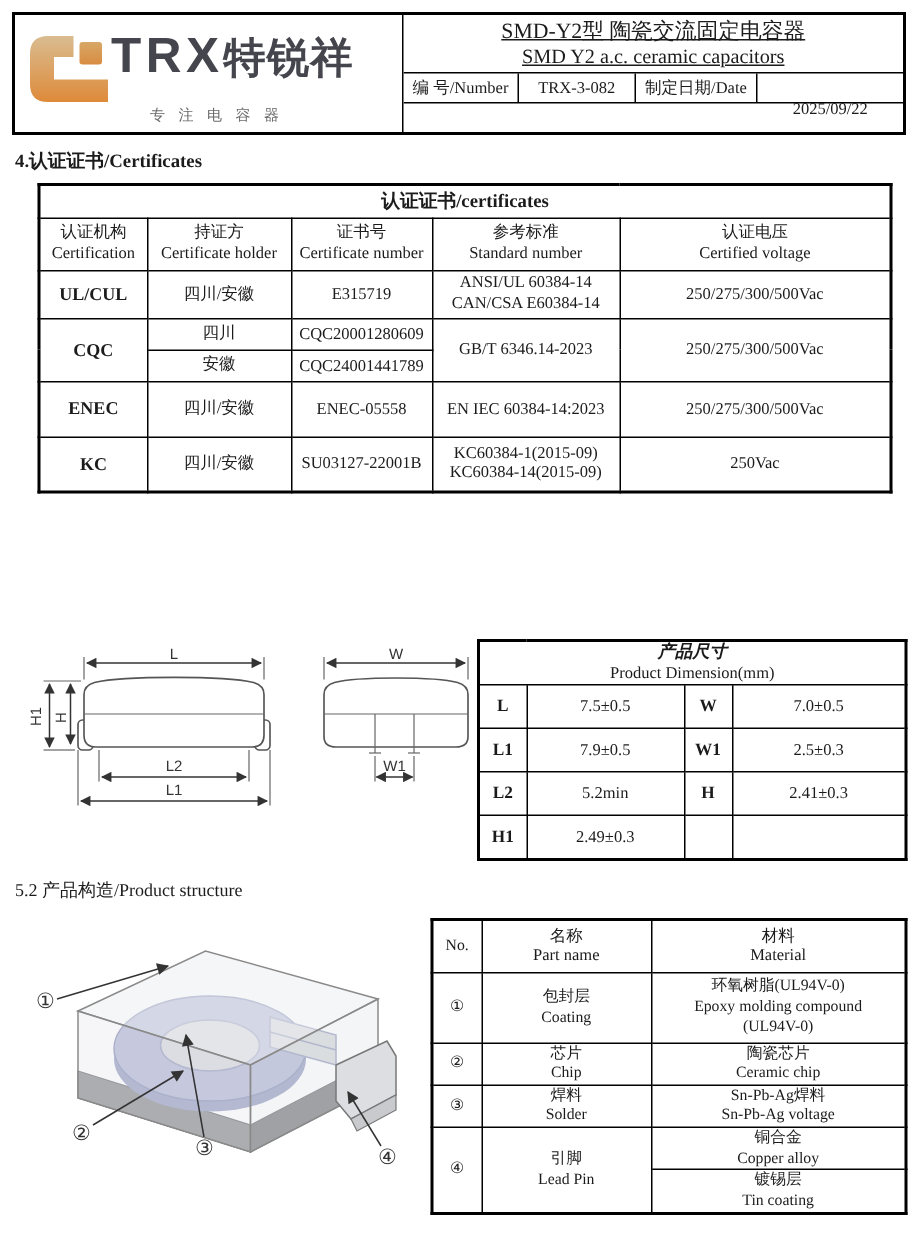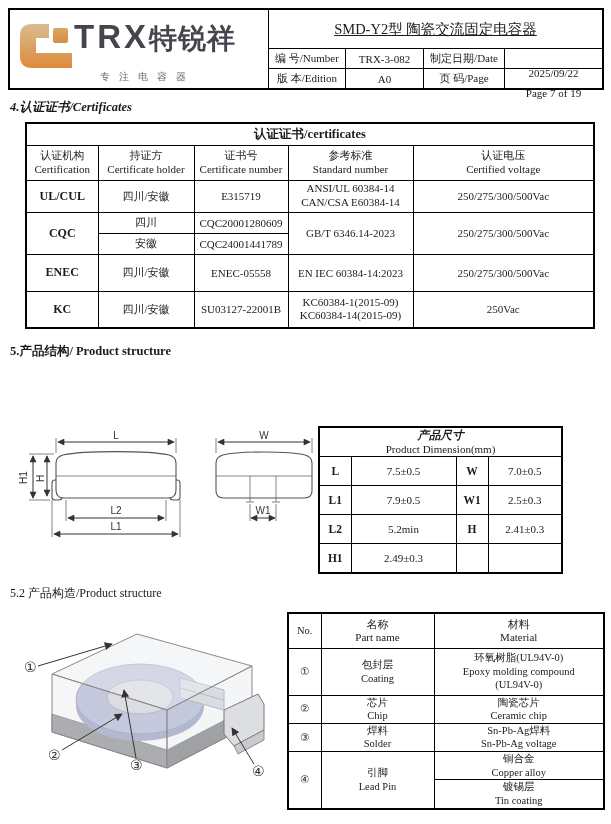--- a/index.html
+++ b/index.html
@@ -34,21 +34,21 @@
   table.tbl td{border:1px solid #000;text-align:center;vertical-align:middle;padding:0 2px;overflow:hidden;}
   .cn{font-size:11px;line-height:1.3;}
   .en{font-size:11px;line-height:1.25;}
   .org{font-weight:700;font-size:12px;}
   .tbl-title{font-weight:700;font-size:12.5px;font-family:Liberation Serif, serif;}
 
   
   .cert{left:25px;top:122px;width:570px;font-size:11px;}
 
   
-  .dimt{left:318px;top:426px;width:245px;}
+  .dimt{left:318px;top:426px;width:287px;}
   .dimt td{height:28px;font-size:11px;}
   .dimt .key{font-weight:700;font-size:11.5px;}
   .dimt .ttl-cn{font-weight:700;font-size:11.5px;font-style:italic;line-height:1.25;}
   .dimt .ttl-en{font-size:11px;line-height:1.2;}
 
   
   .strt{left:287px;top:612px;width:318px;}
   .strt td{font-size:10.5px;line-height:1.3;}
   .m1{font-size:10.5px;line-height:1.3;}
 
@@ -80,37 +80,32 @@
         <rect x="33" y="4" width="15" height="15" rx="2" fill="url(#lgS)"></rect>
       </svg>
       <div class="brand">
         <span class="latin">TRX</span><span class="cjk">特锐祥</span>
       </div>
       <div class="tagline">专注电容器</div>
     </div>
     <div class="hdr-right">
       <div class="hdr-title">
         <div class="t-cn">SMD-Y2型 陶瓷交流固定电容器</div>
+        <div class="t-en">SMD Y2 a.c. ceramic capacitors</div>
       </div>
       <div class="hdr-row first">
         <div class="hdr-cell hc1">编 号/Number</div>
         <div class="hdr-cell hc2">TRX-3-082</div>
         <div class="hdr-cell hc3">制定日期/Date</div>
         <div class="hdr-cell hc4">2025/09/22</div>
       </div>
-      <div class="hdr-row">
-        <div class="hdr-cell hc1">版 本/Edition</div>
-        <div class="hdr-cell hc2">A0</div>
-        <div class="hdr-cell hc3">页 码/Page</div>
-        <div class="hdr-cell hc4">Page 7 of 19</div>
-      </div>
     </div>
   </div>
 
-  <div class="sec-h" style="top:99px;font-style:italic;">4.认证证书/Certificates</div>
+  <div class="sec-h" style="top:99px;">4.认证证书/Certificates</div>
 
   <table class="tbl cert">
     <colgroup>
         <col style="width:72px">
         <col style="width:96px">
         <col style="width:94px">
         <col style="width:125px">
         <col>
       </colgroup>
     <tbody>
@@ -173,21 +168,20 @@
       <td>SU03127-22001B</td>
       <td>
             <div class="en">KC60384-1(2015-09)</div>
           <div class="en">KC60384-14(2015-09)</div>
           </td>
       <td>250Vac</td>
     </tr>
   </tbody>
     </table>
 
-  <div class="sec-h" style="top:343px;">5.产品结构/ Product structure</div>
 
   <svg class="fig" style="left:18px;top:430px;" width="300" height="122" viewBox="0 0 300 122">
     <defs>
       <marker id="ah1" viewBox="0 0 10 10" refX="9" refY="5" markerWidth="9" markerHeight="7" orient="auto-start-reverse">
         <path d="M0,0 L10,5 L0,10 z" fill="#333"></path>
       </marker>
     </defs>
 
     <rect class="draw" x="34" y="50" width="10" height="20" rx="3"></rect>
     <rect class="draw" x="152" y="50" width="10" height="20" rx="3"></rect>

